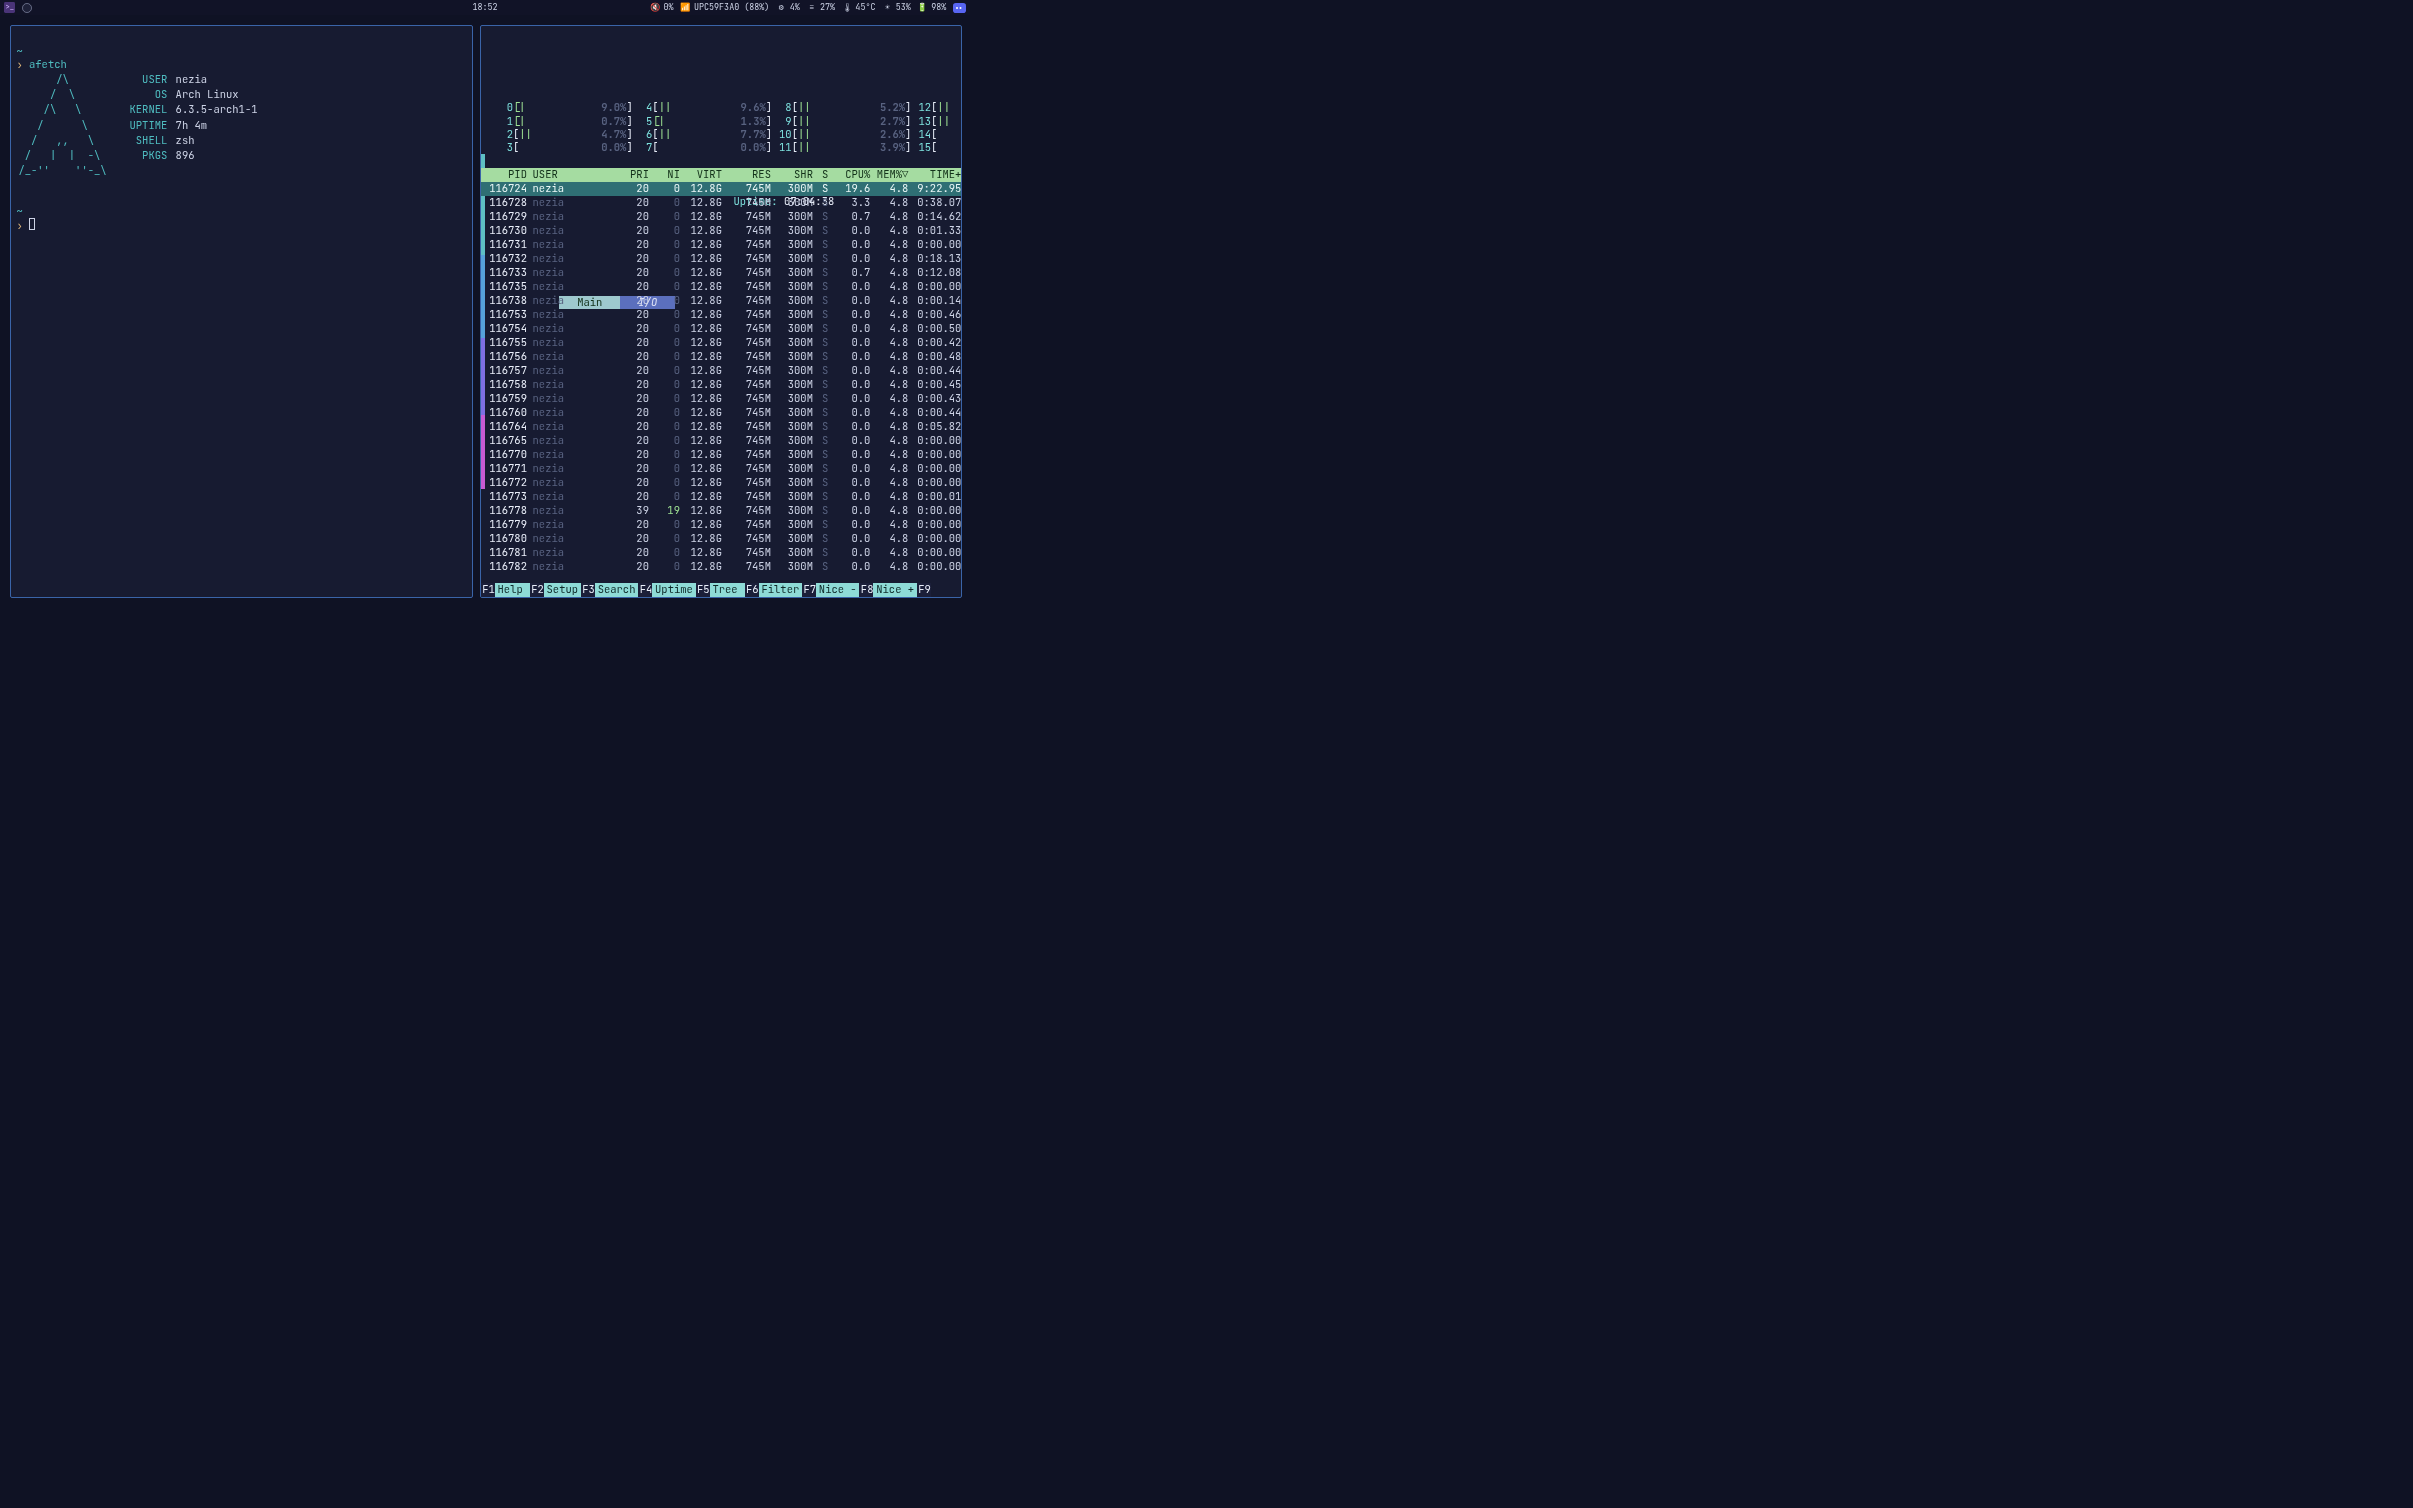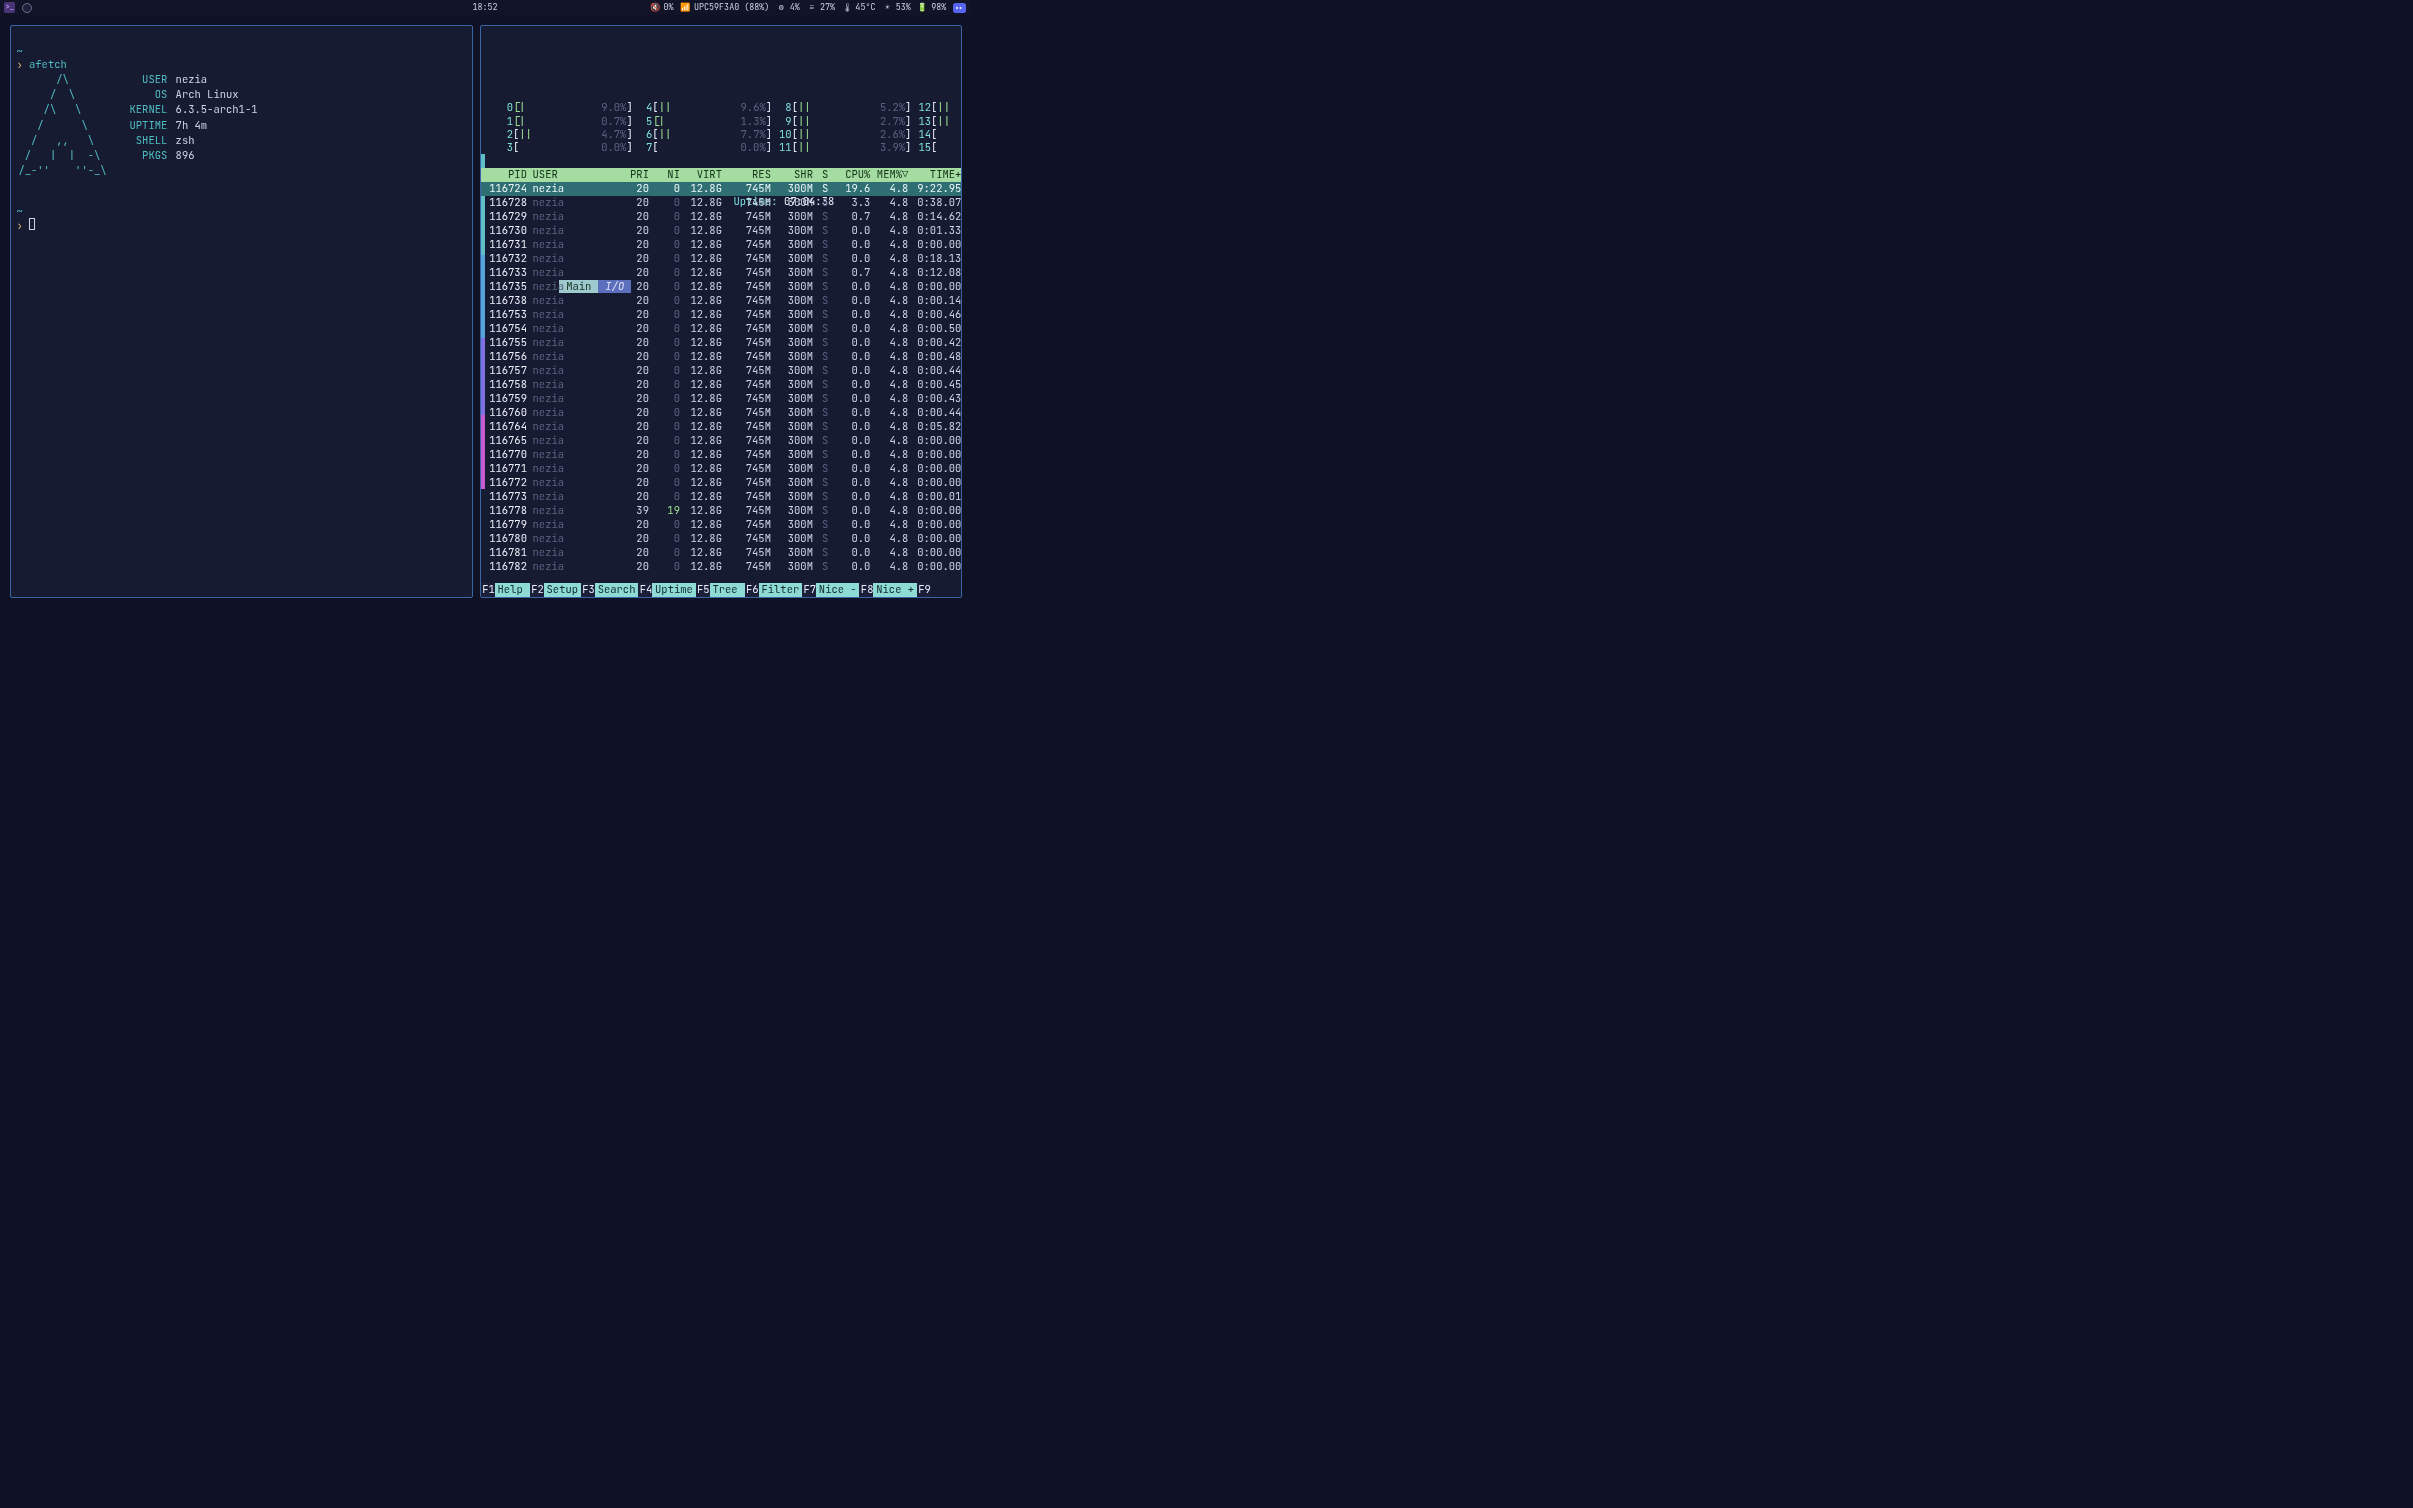--- a/index.html
+++ b/index.html
@@ -90,28 +90,28 @@
   table.afetch td{padding:0;}
 
   
   .htop{font-size:10.5px;line-height:1.27;}
   .cpu-grid{display:grid;grid-template-columns:repeat(4,1fr);column-gap:7px;}
   .cpu-cell{white-space:pre;}
   .cpu-id{color:var(--cyan);}
   .bracket{color:var(--white);}
   .bar-green{color:var(--green);}
   .bar-orn{color:var(--orange);}
-  .pct{color:var(--muted);}
+  .pct{color:var(--muted);font-weight:bold;}
   .mem-label{color:var(--cyan);}
   .tasks-label{color:var(--cyan);}
   .tasks-val{color:var(--white);}
   .loadavg{color:var(--white);margin-top:41px;}
 
   .htop-tabs{margin-top:5.6px;margin-left:9.8px;}
-  .tab{display:inline-block;padding:0 7px;}
+  .tab{display:inline-block;padding:0 18px;margin-top:16px;}
   .tab.sel{background:var(--tab-sel);color:#13321a;}
   .tab.unsel{background:var(--tab-unsel);color:#dfe3f6;font-style:italic;}
 
   .proc-table{width:100%;border-collapse:collapse;table-layout:fixed;font-size:10.5px;}
   .proc-table th{
     background:var(--header-row);color:var(--header-row-text);
     text-align:right;font-weight:normal;padding:0 2.8px;height:14px;overflow:hidden;
   }
   .proc-table th.left{text-align:left;}
   .proc-table td{padding:0 2.8px;text-align:right;height:14px;overflow:hidden;}

